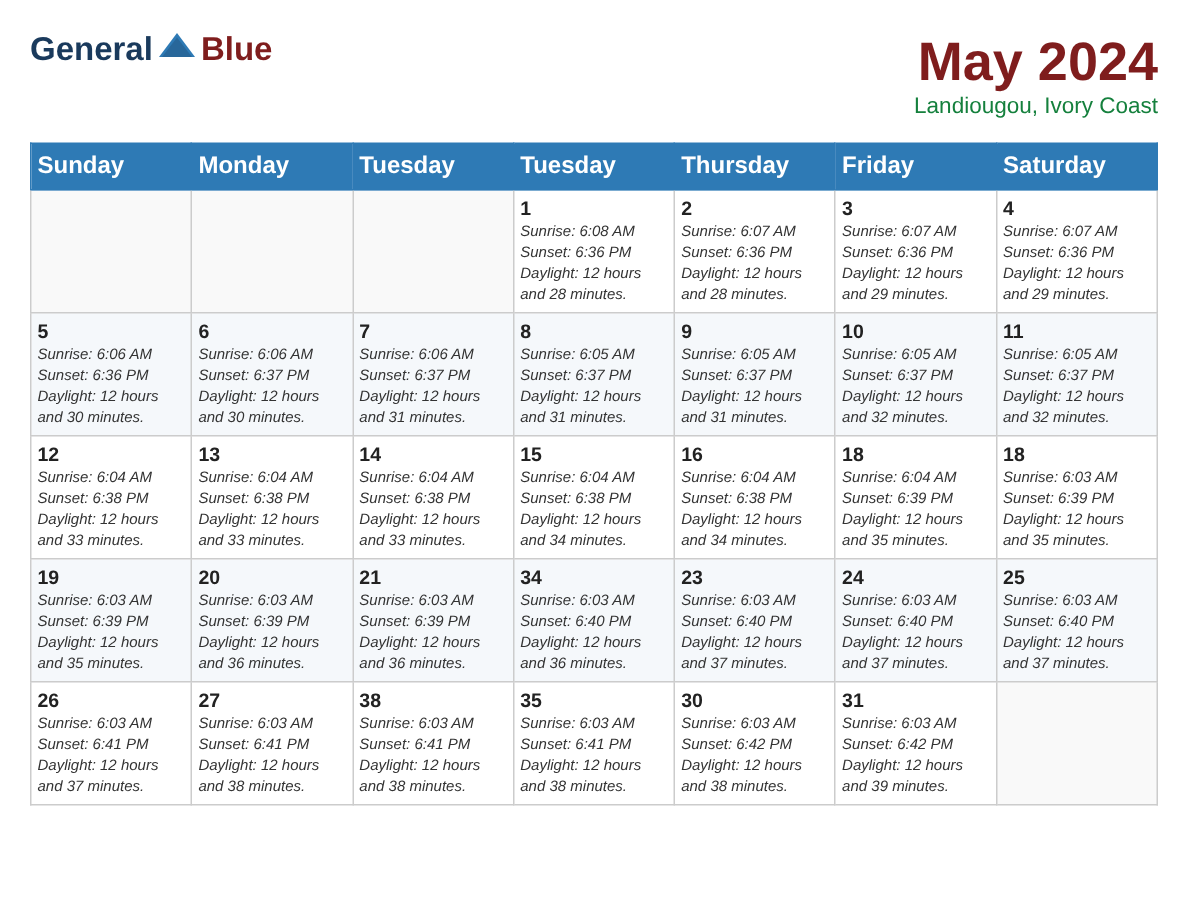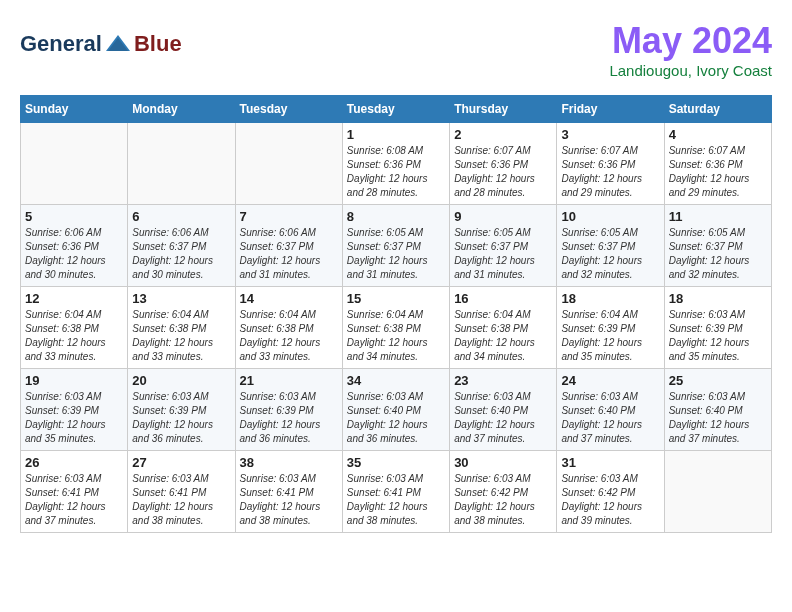--- a/index.html
+++ b/index.html
@@ -16,57 +16,56 @@
       align-items: flex-start;
       margin-bottom: 16px;
     }
     .logo {
       display: flex;
       flex-direction: column;
       align-items: flex-start;
     }
     .logo-text {
       display: flex;
-      align-items: center;
+      align-items: flex-start;
       font-size: 22px;
       font-weight: bold;
       color: #1a3a5c;
-      margin-top: 11px;
     }
     .logo-general { color: #1a3a5c; }
     .logo-blue { color: #7f1d1d; }
     .logo-icon {
       width: 28px;
       height: 22px;
       margin: 0 2px;
       display: inline-block;
     }
     .title-area {
       text-align: right;
     }
     .month-year {
       font-size: 36px;
       font-weight: bold;
-      color: #8b5cf6;
+      color: #7f1d1d;
     }
     .location {
       font-size: 15px;
       color: #15803d;
     }
     .calendar {
       width: 100%;
       border-collapse: collapse;
       font-size: 11px;
     }
     .calendar th {
       background: #2e7ab5;
       color: #fff;
       padding: 6px 4px;
       text-align: left;
-      font-size: 12px;
+      font-size: 16px;
       border: 1px solid #2e7ab5;
       margin-left: 48px;
     }
     .calendar td {
       border: 1px solid #ccc;
       vertical-align: top;
       padding: 4px;
       width: calc(100% / 7);
       height: 80px;
       background: #fff;

